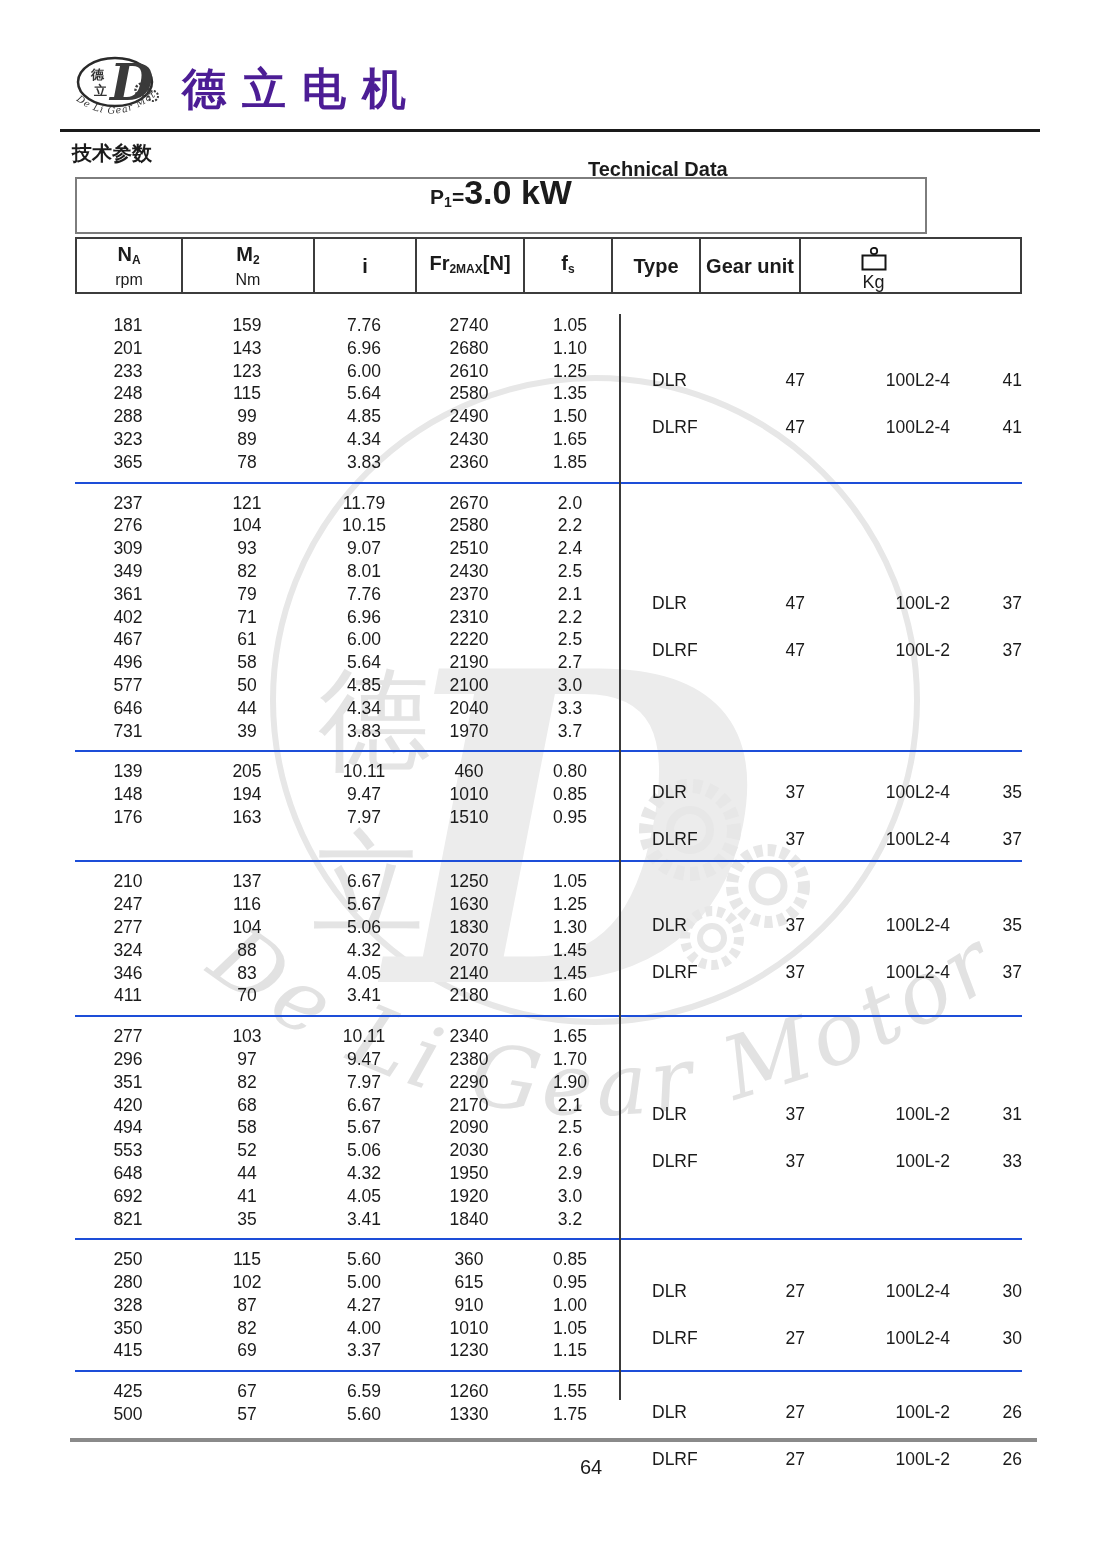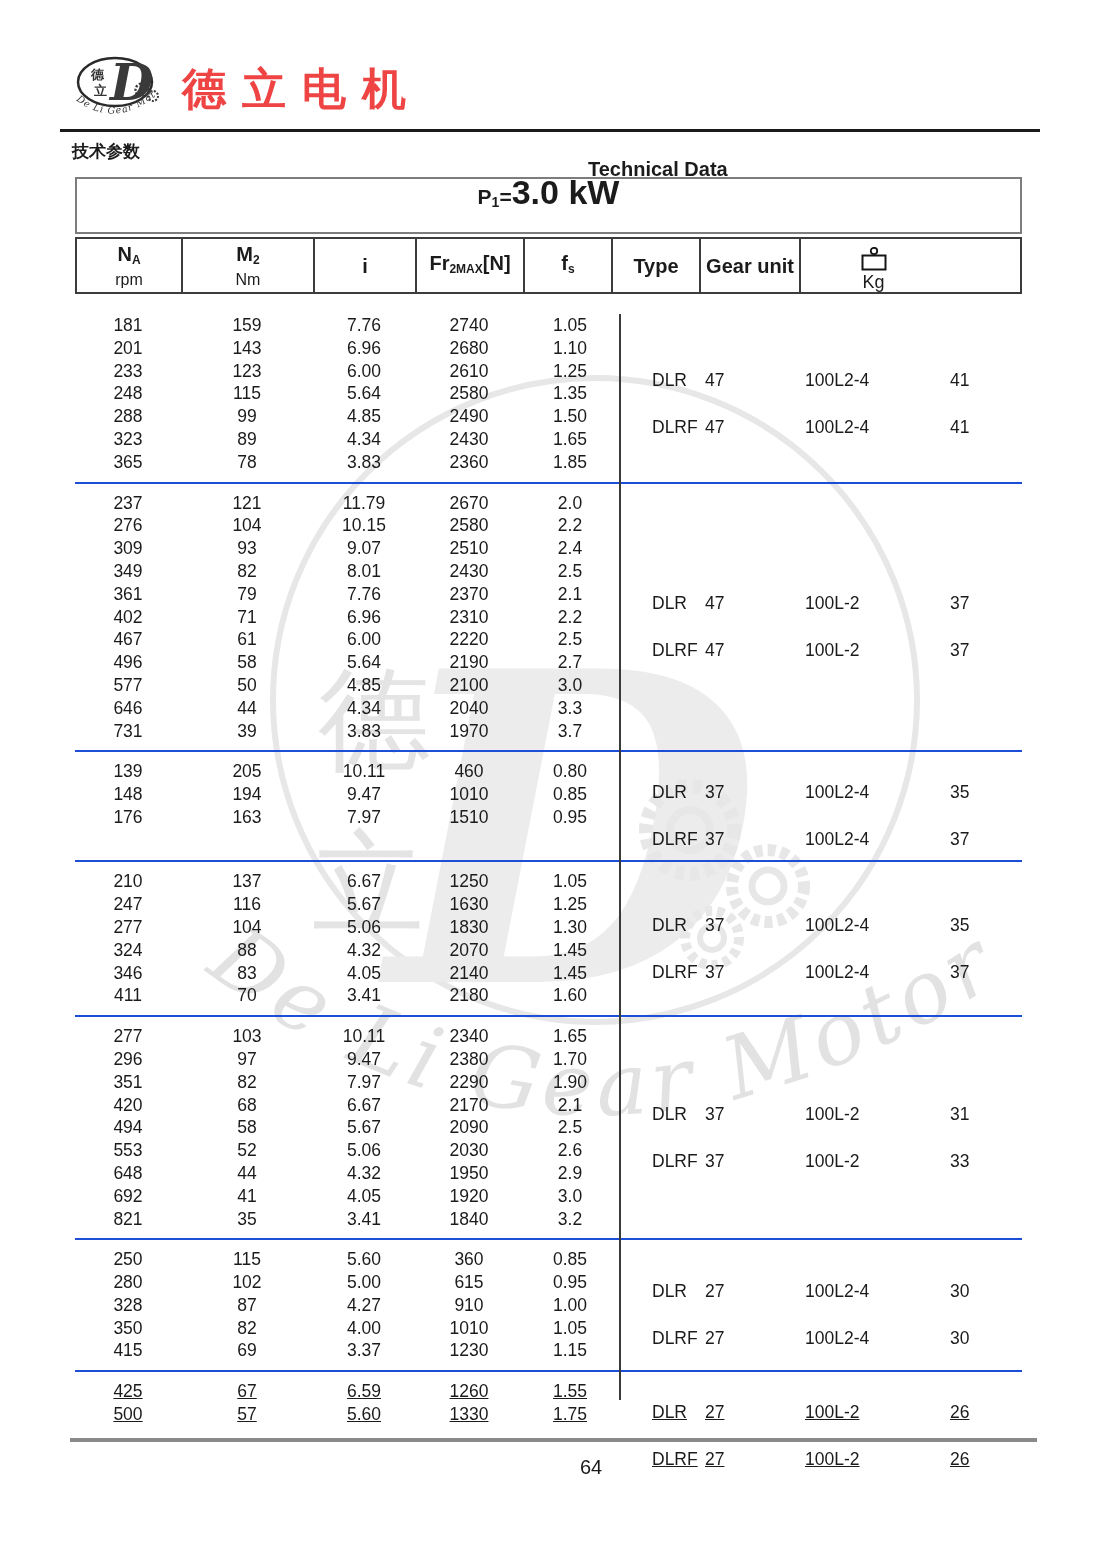--- a/index.html
+++ b/index.html
@@ -2,53 +2,53 @@
 <html><head>
 <meta charset="utf-8">
 <style>
   html,body{margin:0;padding:0;background:#ffffff;}
   body{font-family:"Liberation Sans","DejaVu Sans",sans-serif;color:#1b1b1b;}
   .page{position:relative;width:1100px;height:1555px;background:#fff;overflow:hidden;}
 
   
   .logo{position:absolute;left:68px;top:50px;z-index:2;}
   .brand{position:absolute;left:182px;top:60px;z-index:2;font-family:"DejaVu Serif","Liberation Serif",serif;
-         font-size:44px;font-weight:bold;letter-spacing:16px;color:#ef4444;}
+         font-size:44px;font-weight:bold;letter-spacing:16px;color:#4c1d95;}
   .top-rule{position:absolute;left:60px;top:129px;width:980px;height:3px;background:#1a1a1a;z-index:2;}
-  .sec-zh{position:absolute;left:72px;top:140px;font-size:17px;font-weight:bold;z-index:2;}
+  .sec-zh{position:absolute;left:72px;top:140px;font-size:20px;font-weight:bold;z-index:2;}
   .sec-en{position:absolute;left:588px;top:158px;font-size:20px;font-weight:bold;z-index:2;}
 
   
-  .power-box{position:absolute;left:75px;top:177px;width:947px;height:57px;border:2px solid #7d7d7d;
+  .power-box{position:absolute;left:75px;top:177px;width:852px;height:57px;border:2px solid #7d7d7d;
              box-sizing:border-box;display:flex;align-items:baseline;justify-content:center;z-index:2;background:transparent;}
   .p-small{font-size:21px;font-weight:bold;position:relative;top:-6px;}
   .p-small sub{font-size:14px;vertical-align:-3px;}
   .p-big{font-size:34px;font-weight:700;letter-spacing:0px;position:relative;top:-6px;}
 
   
   .cols{position:absolute;left:75px;top:237px;width:947px;height:57px;border:2px solid #3c3c3c;box-sizing:border-box;
         display:grid;grid-template-columns:106px 132px 102px 108px 88px 88px 100px 145px auto;z-index:2;background:transparent;}
   .hcell{border-right:2px solid #3c3c3c;display:flex;flex-direction:column;align-items:center;justify-content:center;text-align:center;}
   .hcell:last-child{border-right:none;}
   .h-main{font-size:20px;font-weight:bold;line-height:22px;}
   .h-main sub{font-size:12px;font-weight:bold;vertical-align:-3px;letter-spacing:0;}
   .h-unit{font-size:16px;line-height:18px;font-weight:normal;}
   .kgcell{justify-content:flex-end;}
   .kg-label{font-size:18px;line-height:19px;}
 
   
   .content{position:absolute;left:75px;top:306px;width:947px;z-index:2;}
   .vline{position:absolute;left:544px;top:8px;height:1086px;width:2px;background:#3a3a3a;}
   .block{display:flex;padding:8px 0;border-bottom:2px solid #1d4ed8;}
-  .block:last-child{border-bottom:none;text-decoration:underline;}
+  .block:last-child{border-bottom:none;}
   .block-left{width:542px;display:grid;grid-template-columns:106px 132px 102px 108px 94px;grid-auto-rows:22.8px;}
   .ncell{text-align:center;font-size:17.5px;line-height:22.8px;}
   .block-right{width:405px;display:flex;flex-direction:column;justify-content:center;gap:2px;}
   .trow{display:grid;grid-template-columns:88px 100px 145px 72px;height:25px;line-height:25px;font-size:17.5px;margin-top:20px;}
-  .tcell{text-align:left;}
+  .tcell{text-align:right;}
   .tcell.c0{text-align:left;padding-left:35px;}
 
   
   .footer-rule{position:absolute;left:70px;top:1438px;width:967px;height:4px;background:#8a8a8a;z-index:2;}
   .page-number{position:absolute;left:0;top:1456px;width:1100px;text-align:center;font-size:20px;z-index:2;padding-left:41px;}
 
   
   .watermark{position:absolute;left:120px;top:330px;z-index:1;}
   .wm-cjk{font-size:112px;fill:#e4e4e4;font-family:"DejaVu Serif","Liberation Serif",serif;}
   .wm-d{font-size:430px;fill:#ececec;font-style:italic;font-weight:bold;font-family:"DejaVu Serif","Liberation Serif",serif;}

